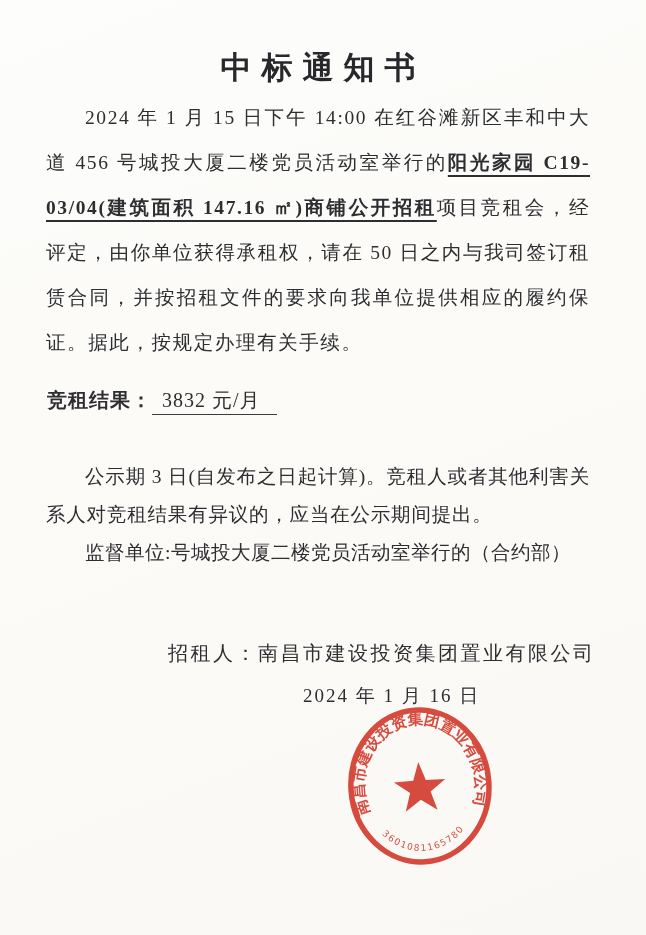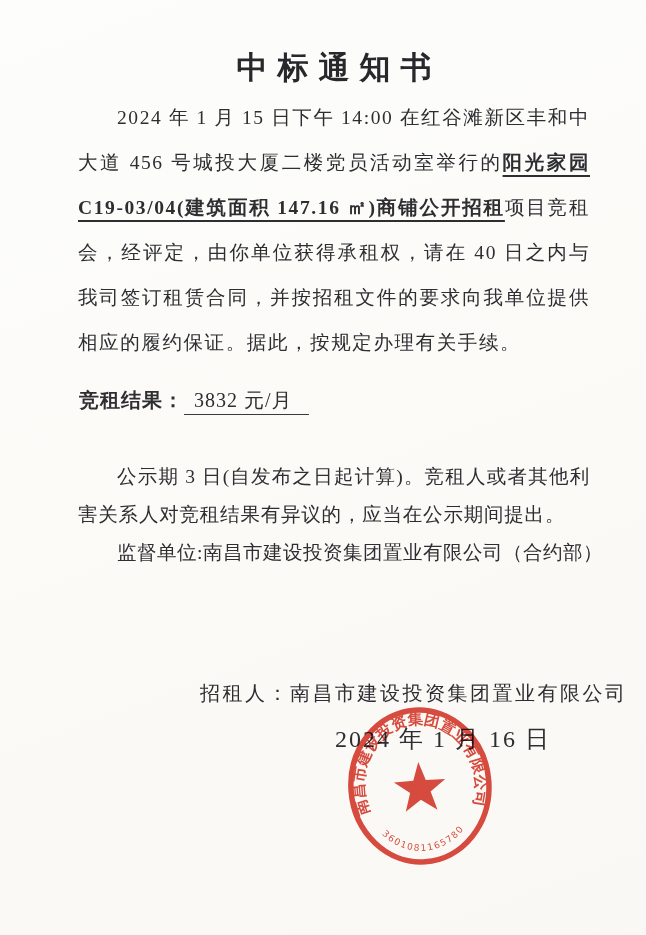--- a/index.html
+++ b/index.html
@@ -5,21 +5,20 @@
   html,body{margin:0;padding:0;background:#e8e8e8;}
   .page{
     position:relative;
     width:646px;height:935px;
     margin:0 auto;
     background:linear-gradient(160deg,#fdfdfb 0%,#fbfaf7 55%,#faf8f4 100%);
     font-family:"Liberation Serif","DejaVu Serif",serif;
     color:#2e2e32;
     overflow:hidden;
     box-sizing:border-box;
-    padding-left:32px;
   }
   .title{
     padding-top:47px;
     text-align:center;
     font-size:31px;
     font-weight:700;
     letter-spacing:10px;
     color:#28282c;
   }
   .recipient{
@@ -65,30 +64,30 @@
     text-indent:2em;
     letter-spacing:0.8px;
   }
   .supervisor,.phone{
     margin:0 40px 0 46px;
     font-size:19.5px;
     line-height:38px;
     text-indent:2em;
     letter-spacing:0.5px;
   }
-  .signature{margin-top:108px;}
+  .signature{margin-top:68px;}
   .sig-lessor{
     margin-left:168px;
     font-size:20px;
     letter-spacing:2.5px;
   }
   .sig-date{
     margin-left:303px;
     margin-top:16px;
-    font-size:24px;
+    font-size:19px;
     letter-spacing:2px;
   }
   .seal{
     position:absolute;
     left:345px;top:704px;
     width:150px;height:166px;
     mix-blend-mode:multiply;
     opacity:0.88;
     transform:rotate(-4deg);
     pointer-events:none;
@@ -96,30 +95,30 @@
 </style>
 </head>
 <body>
 
 <div class="page">
 
   <div class="title">中标通知书</div>
 
 
   <div class="para1">
-    <span>2024 年 1 月 15 日下午 14:00 在红谷滩新区丰和中大道 456 号城投大厦二楼党员活动室举行的</span><span class="highlight">阳光家园 C19-03/04(建筑面积 147.16 ㎡)商铺公开招租</span><span>项目竞租会，经评定，由你单位获得承租权，请在 40 日之内与我司签订租赁合同，并按招租文件的要求向我单位提供相应的履约保证。据此，按规定办理有关手续。</span>
+    <span>2024 年 1 月 15 日下午 14:00 在红谷滩新区丰和中大道 456 号城投大厦二楼党员活动室举行的</span><span class="highlight">阳光家园 C19-03/04(建筑面积 147.16 ㎡)商铺公开招租</span><span>项目竞租会，经评定，由你单位获得承租权，请在 50 日之内与我司签订租赁合同，并按招租文件的要求向我单位提供相应的履约保证。据此，按规定办理有关手续。</span>
   </div>
 
   <div class="result">
     <span class="label">竞租结果：</span><span class="value">3832 元/月</span>
   </div>
 
   <div class="notice">公示期 3 日(自发布之日起计算)。竞租人或者其他利害关系人对竞租结果有异议的，应当在公示期间提出。</div>
 
-  <div class="supervisor">监督单位:南昌市建设投资集团置业有限公司（合约部）</div>
+  <div class="supervisor">监督单位:号城投大厦二楼党员活动室举行的（合约部）</div>
 
 
   <div class="signature">
     <div class="sig-lessor">招租人：南昌市建设投资集团置业有限公司</div>
     <div class="sig-date">2024 年 1 月 16 日</div>
   </div>
 
   <div class="seal">
     <svg viewBox="0 0 150 166" width="150" height="166">
       <ellipse cx="75" cy="82" rx="69" ry="76" fill="none" stroke="#d63426" stroke-width="5.5"></ellipse>

